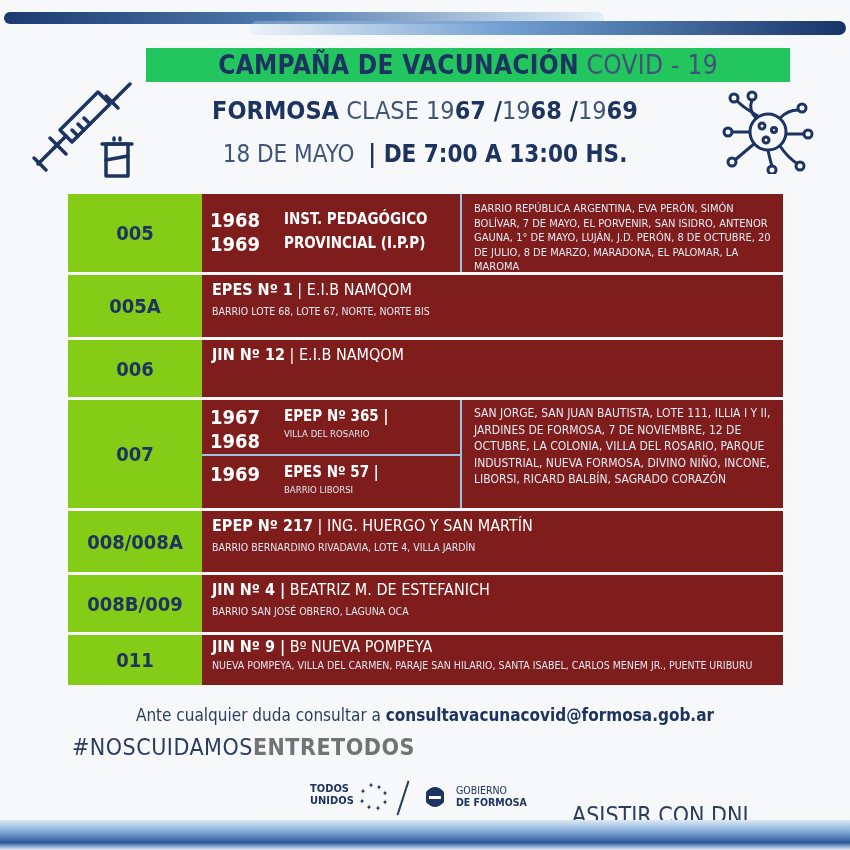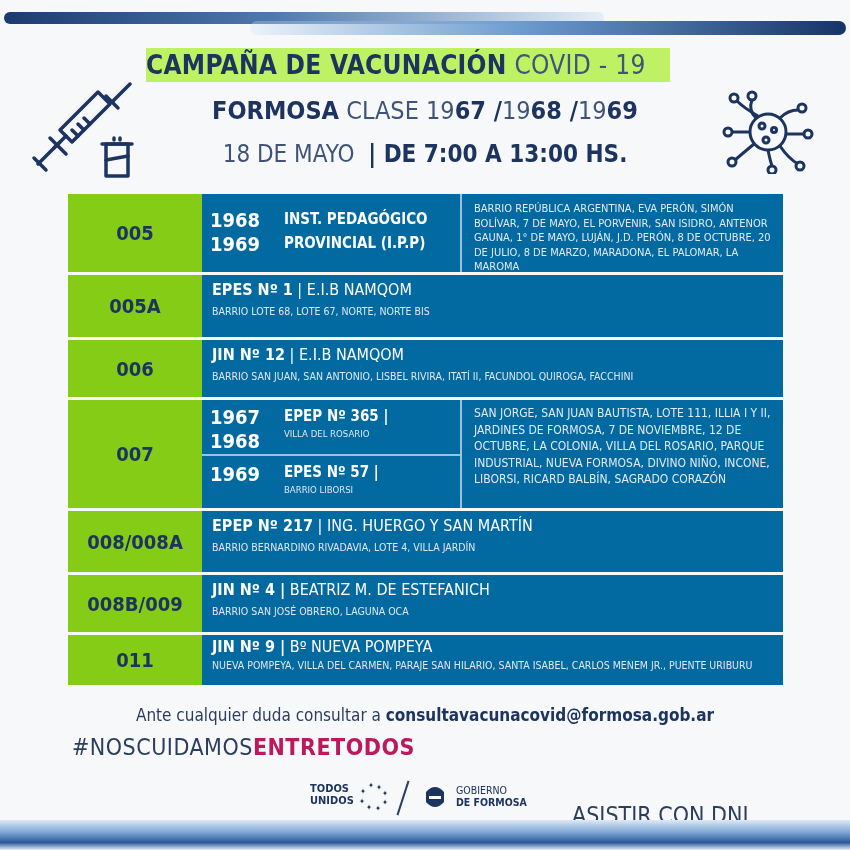--- a/index.html
+++ b/index.html
@@ -2,45 +2,45 @@
 <html><head>
 <meta charset="utf-8">
 <style>
   html,body{margin:0;padding:0;}
   body{width:850px;height:850px;overflow:hidden;background:#f7f8fa;font-family:"DejaVu Sans Condensed","DejaVu Sans",sans-serif;color:#1d3460;position:relative;}
   .bar-top{position:absolute;left:0;top:12px;width:850px;height:24px;}
   .bar-top .a{position:absolute;left:4px;top:0;width:600px;height:12px;border-radius:6px;background:linear-gradient(90deg,#1b3a70 0%,#4f79ad 45%,rgba(200,225,245,0.4) 100%);}
   .bar-top .b{position:absolute;left:250px;top:9px;width:596px;height:14px;border-radius:7px;background:linear-gradient(90deg,rgba(210,230,248,0.3) 0%,#6d9ccf 45%,#173468 100%);}
   .bar-bottom{position:absolute;left:0;top:820px;width:850px;height:30px;background:linear-gradient(180deg,#dce9f6 0%,#7fa8d6 40%,#2c5899 75%,#e6eef7 100%);}
   .header{position:absolute;left:0;top:44px;width:850px;}
-  .title-row{position:absolute;left:146px;top:4px;height:34px;width:524px;background:#bef264;display:flex;align-items:center;justify-content:flex-start;font-size:26px;letter-spacing:0.3px;}
+  .title-row{position:absolute;left:146px;top:4px;height:34px;width:644px;background:#22c55e;display:flex;align-items:center;justify-content:center;font-size:26px;letter-spacing:0.3px;}
   .bold{font-weight:bold;}
   .light{font-weight:normal;color:#3f5478;}
   .sub-row{position:absolute;left:0;width:850px;text-align:center;font-size:25px;}
   .sub1{top:52px;}
   .sub2{top:96px;font-size:24px;}
   .icon-syringe{position:absolute;left:30px;top:38px;width:110px;height:100px;}
   .icon-virus{position:absolute;left:722px;top:44px;width:92px;height:86px;}
   .table{position:absolute;left:68px;top:194px;width:715px;}
   .row{position:absolute;left:0;width:715px;}
   .code{position:absolute;left:0;top:0;width:134px;height:100%;background:#84cc16;display:flex;align-items:center;justify-content:center;font-weight:bold;font-size:20px;color:#1d3460;}
-  .content{position:absolute;left:134px;top:0;right:0;height:100%;background:#0369a1;color:#fff;}
+  .content{position:absolute;left:134px;top:0;right:0;height:100%;background:#7f1d1d;color:#fff;}
   .content .head{position:absolute;left:10px;top:5px;font-size:16px;white-space:nowrap;}
   .content .head b{font-weight:bold;}
   .content .desc{position:absolute;left:10px;top:28px;right:10px;font-size:10.5px;color:#dfe8f3;line-height:16px;}
   .split-left{position:absolute;left:0;top:0;width:258px;height:100%;border-right:2px solid #9cc0e0;}
   .split-right{position:absolute;left:260px;top:0;right:0;height:100%;padding:8px 8px 0 12px;box-sizing:border-box;font-size:11px;line-height:14.5px;color:#e3ebf5;}
   .years{position:absolute;left:8px;font-size:20px;font-weight:bold;line-height:24px;}
   .school{position:absolute;left:82px;font-size:15px;font-weight:bold;line-height:24px;}
   .school-sub{position:absolute;left:82px;font-size:9.5px;color:#dfe8f3;}
   .hsep{position:absolute;left:0;width:258px;height:2px;background:#9cc0e0;}
   .footer-line{position:absolute;top:705px;left:0;width:850px;text-align:center;font-size:17px;color:#2c3e5e;}
   .footer-line b{color:#1d3460;}
   .hashtag{position:absolute;left:72px;top:734px;font-size:23px;letter-spacing:0.5px;color:#2c3e5e;}
-  .hashtag b{color:#be185d;}
+  .hashtag b{color:#737373;}
   .dni{position:absolute;left:572px;top:772px;font-size:23px;color:#2c3e5e;margin-top:30px;}
   .logos{position:absolute;left:310px;top:778px;width:230px;height:40px;}
   .todos{position:absolute;left:0;top:5px;font-size:11px;font-weight:bold;line-height:12px;color:#1d3460;}
   .stars{position:absolute;left:46px;top:2px;width:34px;height:34px;}
   .slash{position:absolute;left:92px;top:2px;width:2px;height:36px;background:#2c3e5e;transform:rotate(18deg);}
   .shield{position:absolute;left:114px;top:6px;width:22px;height:26px;}
   .gob{position:absolute;left:146px;top:6px;font-size:10.5px;line-height:12px;color:#1d3460;}
 </style>
 </head>
 <body>
@@ -130,21 +130,20 @@
     <div class="content">
       <div class="head"><b>EPES Nº 1</b> <span>| E.I.B NAMQOM</span></div>
       <div class="desc">BARRIO LOTE 68, LOTE 67, NORTE, NORTE BIS</div>
     </div>
   </div>
 
   <div class="row" style="top:146px;height:57px;">
     <div class="code">006</div>
     <div class="content">
       <div class="head"><b>JIN Nº 12</b> <span>| E.I.B NAMQOM</span></div>
-      <div class="desc">BARRIO SAN JUAN, SAN ANTONIO, LISBEL RIVIRA, ITATÍ II, FACUNDOL QUIROGA, FACCHINI</div>
     </div>
   </div>
 
   <div class="row" style="top:206px;height:108px;">
     <div class="code">007</div>
     <div class="content">
       <div class="split-left">
         <div class="years" style="top:5px;white-space:pre;">1967
 1968</div>
         <div class="school" style="top:4px;">EPEP Nº 365 |</div>

